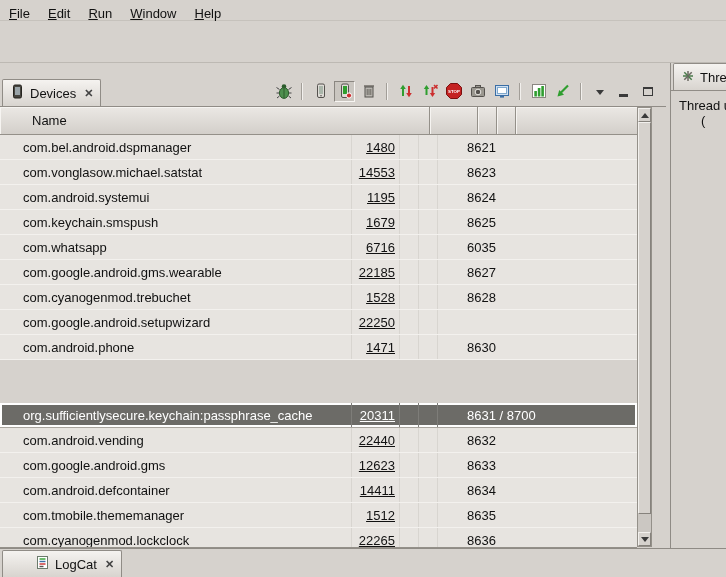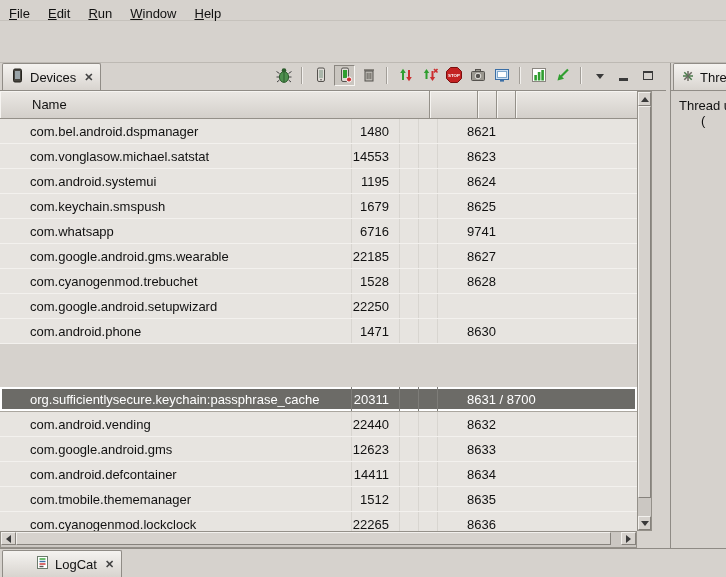--- a/index.html
+++ b/index.html
@@ -17,21 +17,21 @@
   .menu-item { display:block; padding:6px 9px; cursor:default; }
   .menu-item::first-letter { text-decoration:underline; }
 
   
   .toolbar-row { position:absolute; top:28px; left:0; right:0; height:35px; background:#d6d2cd;
                  border-bottom:1px solid #bdb9b3; }
 
   
   .main { position:absolute; top:63px; left:0; right:0; bottom:29px; }
 
-  .devices-panel { position:absolute; left:0; top:0; width:666px; height:100%; background:#d6d2cd; }
+  .devices-panel { position:absolute; left:0; top:16px; width:666px; height:100%; background:#d6d2cd; }
   .splitter { position:absolute; left:666px; top:0; width:4px; height:100%; background:#d6d2cd; }
   .threads-panel { position:absolute; left:670px; right:0; top:0; height:100%;
                    border-left:1px solid #8f8b85; background:#d6d2cd; overflow:hidden; }
 
   
   .panel-header { position:absolute; top:0; left:0; right:0; height:28px;
                   border-bottom:1px solid #908c86; display:flex; align-items:flex-end; overflow:hidden; }
   .tab { display:flex; align-items:center; gap:5px; height:27px; padding:0 7px;
          background:linear-gradient(#f5f3f0,#d8d4cf); border:1px solid #908c86; border-bottom:none;
          border-top-left-radius:2px; border-top-right-radius:2px; margin-left:2px; white-space:nowrap; }
@@ -50,22 +50,22 @@
   .table-area { position:absolute; top:28px; left:0; width:652px; bottom:17px; background:#d6d2cd; }
   .thead { position:absolute; top:0; left:0; width:637px; height:28px; display:flex;
            background:linear-gradient(#ebe8e4,#d3cfca); border-bottom:1px solid #949089; }
   .hcell { border-right:1px solid #949089; box-shadow:inset 1px 1px 0 #f6f4f1;
            display:flex; align-items:center; padding-left:6px; overflow:hidden; }
   .c-name { width:430px;padding-left:32px; } .c-pid { width:48px; } .c-a { width:19px; } .c-b { width:19px; } .c-port { width:121px; }
 
   .tbody { position:absolute; top:28px; left:0; width:637px; bottom:0; background:#d6d2cd; overflow:hidden; }
   .trow { display:flex; height:25px; background:#e7e4e0; border-bottom:1px solid #f3f1ee; }
   .cell { display:flex; align-items:center; overflow:hidden; white-space:nowrap; border-right:1px solid #d8d5d0; }
-  .cell.name { width:352px; padding-left:30px; }
-  .cell.pid  { width:48px; justify-content:flex-end; padding-right:10px; }
+  .cell.name { width:352px; padding-left:23px; }
+  .cell.pid  { width:48px; justify-content:flex-end; padding-right:4px;text-decoration:underline; }
   .cell.a { width:19px; } .cell.b { width:19px; }
   .cell.port { width:121px; padding-left:29px; border-right:none; }
   .trow.selected { background:#6c6b67; color:#fff; box-shadow:inset 0 0 0 2px #ffffff; border-bottom-color:#aaa69f;margin-top:43px; }
   .trow.selected .cell { border-right-color:#7e7d79; }
 
   
   .vscroll { position:absolute; left:637px; top:0; width:15px; height:100%;
              background:#cbc7c2; border:1px solid #949089; }
   .vs-btn { position:absolute; left:0; width:13px; height:14px; background:#d6d2cd;
             border:1px solid; border-color:#f2f0ed #86827c #86827c #f2f0ed;
@@ -267,21 +267,21 @@
               <div class="cell pid">1679</div>
               <div class="cell a"></div>
               <div class="cell b"></div>
               <div class="cell port">8625</div>
             </div>
             <div class="trow">
               <div class="cell name">com.whatsapp</div>
               <div class="cell pid">6716</div>
               <div class="cell a"></div>
               <div class="cell b"></div>
-              <div class="cell port">9741</div>
+              <div class="cell port">6035</div>
             </div>
             <div class="trow">
               <div class="cell name">com.google.android.gms.wearable</div>
               <div class="cell pid">22185</div>
               <div class="cell a"></div>
               <div class="cell b"></div>
               <div class="cell port">8627</div>
             </div>
             <div class="trow">
               <div class="cell name">com.cyanogenmod.trebuchet</div>

